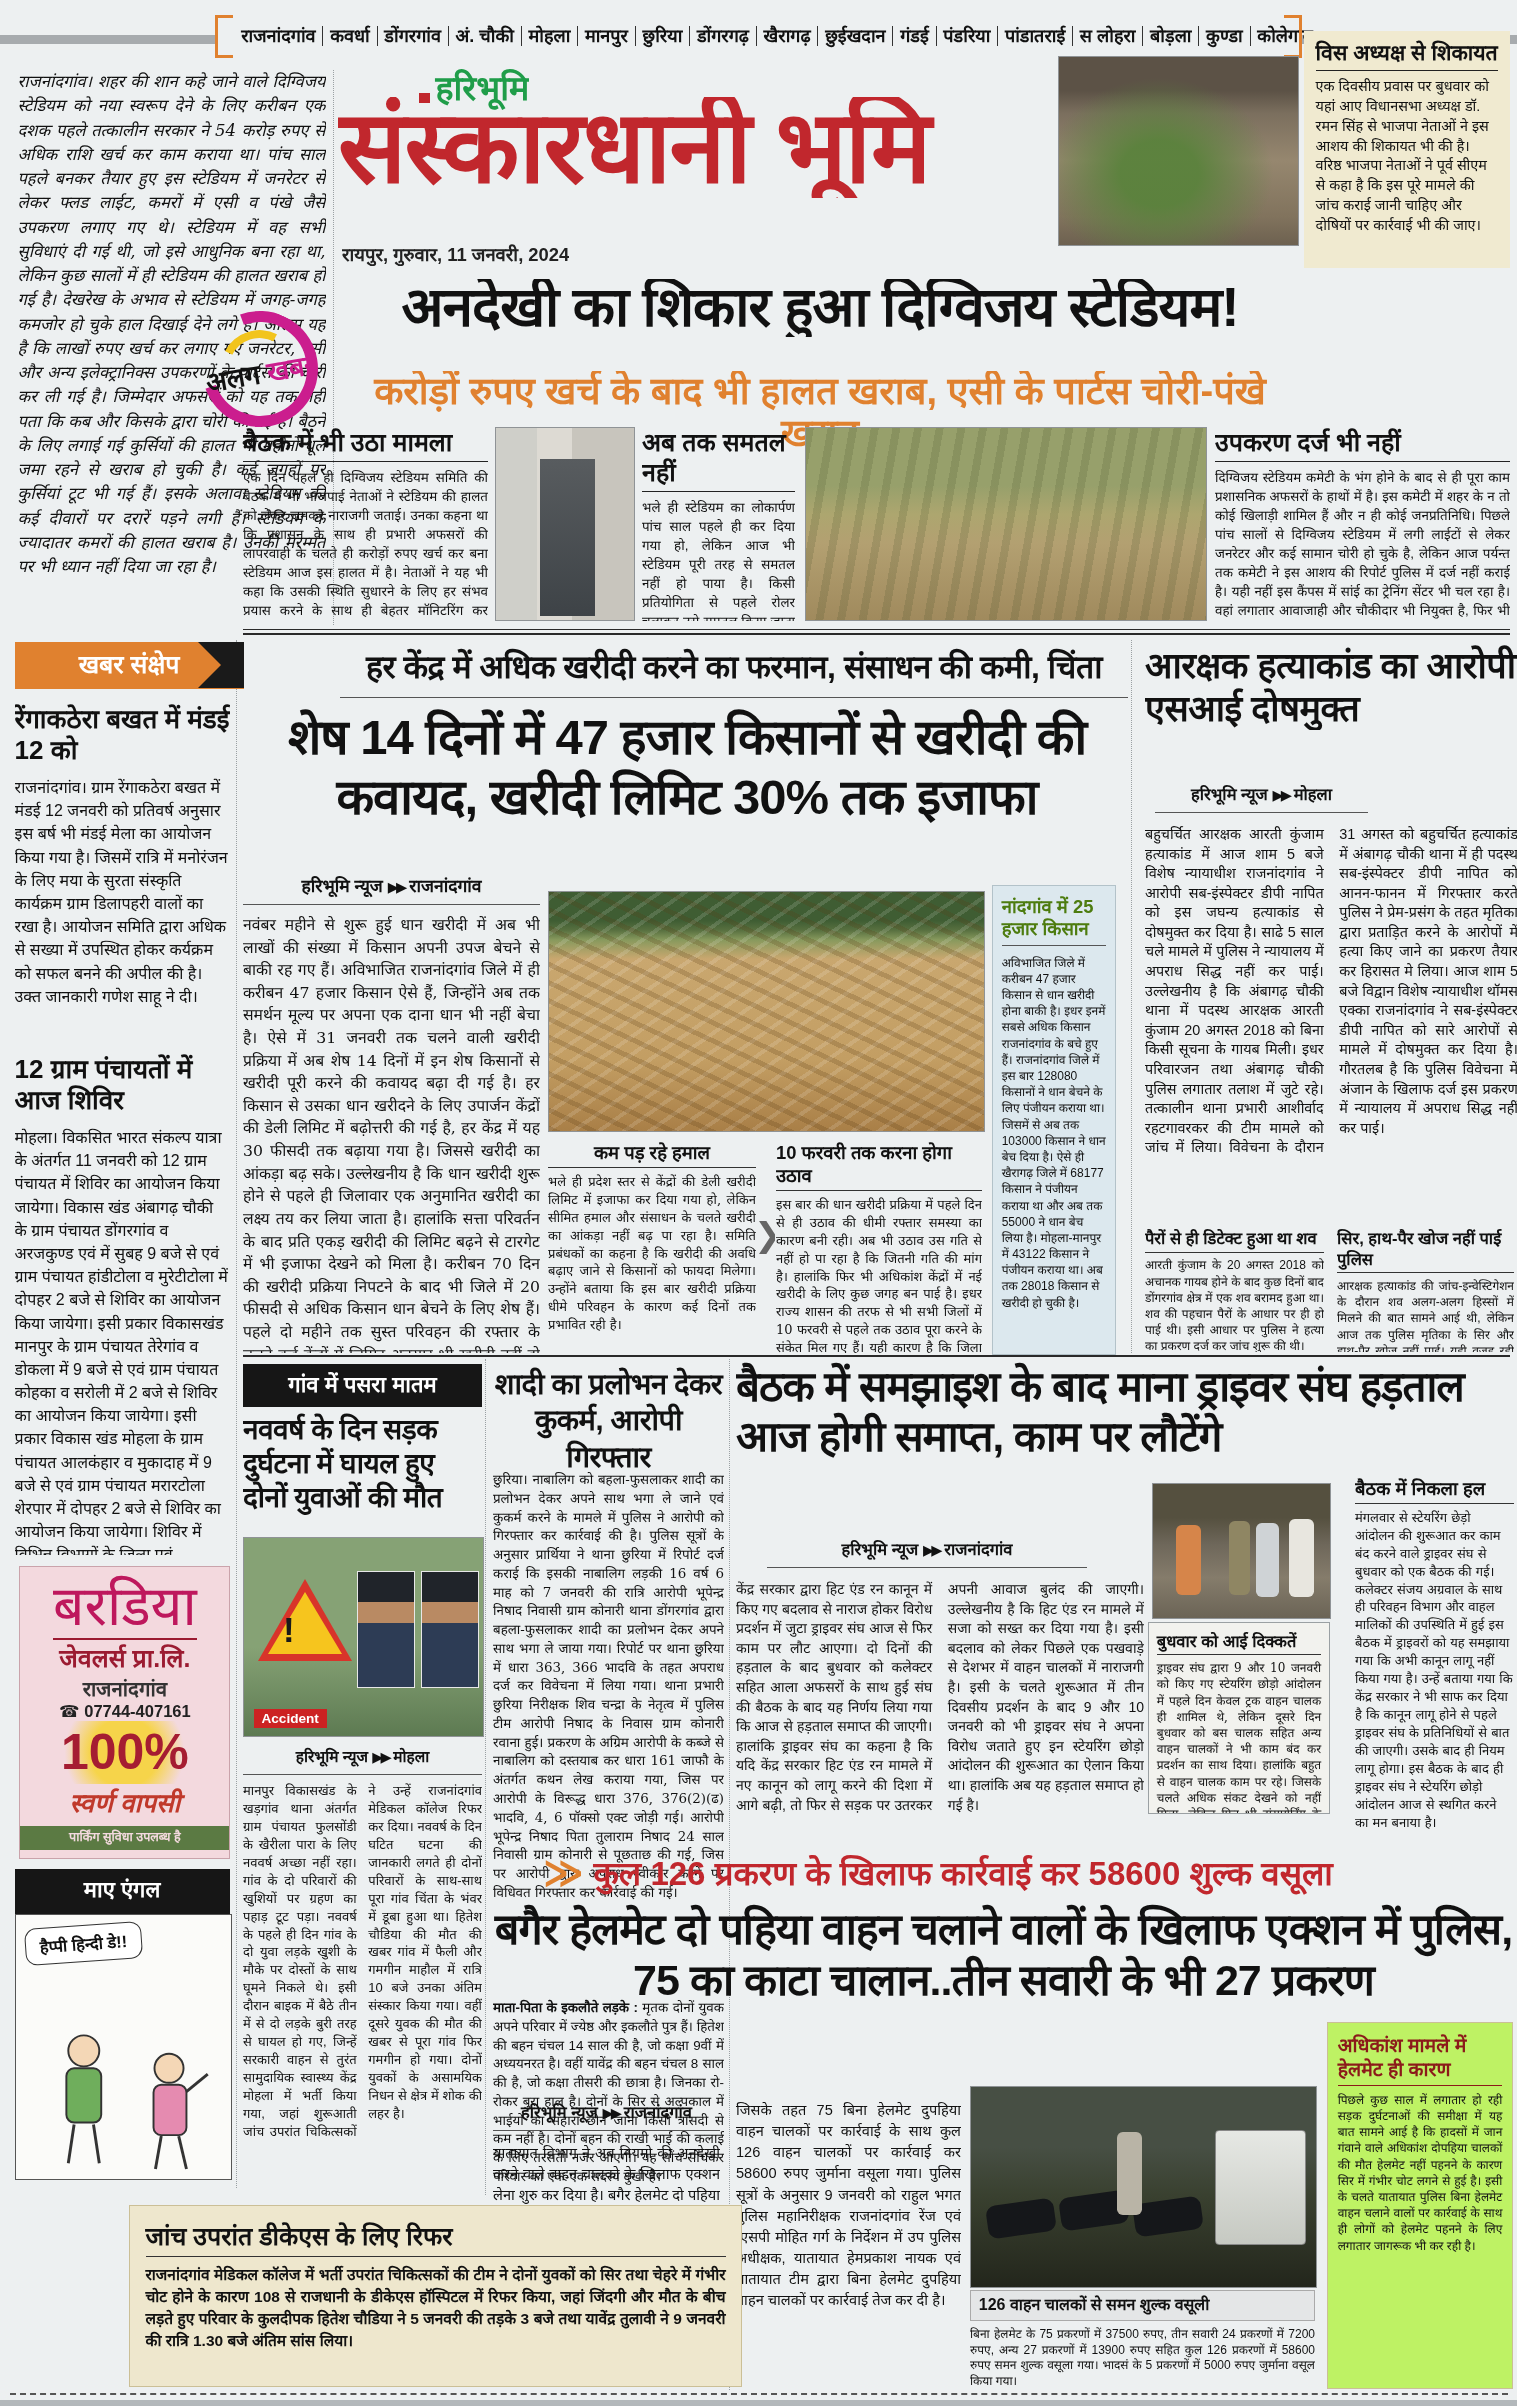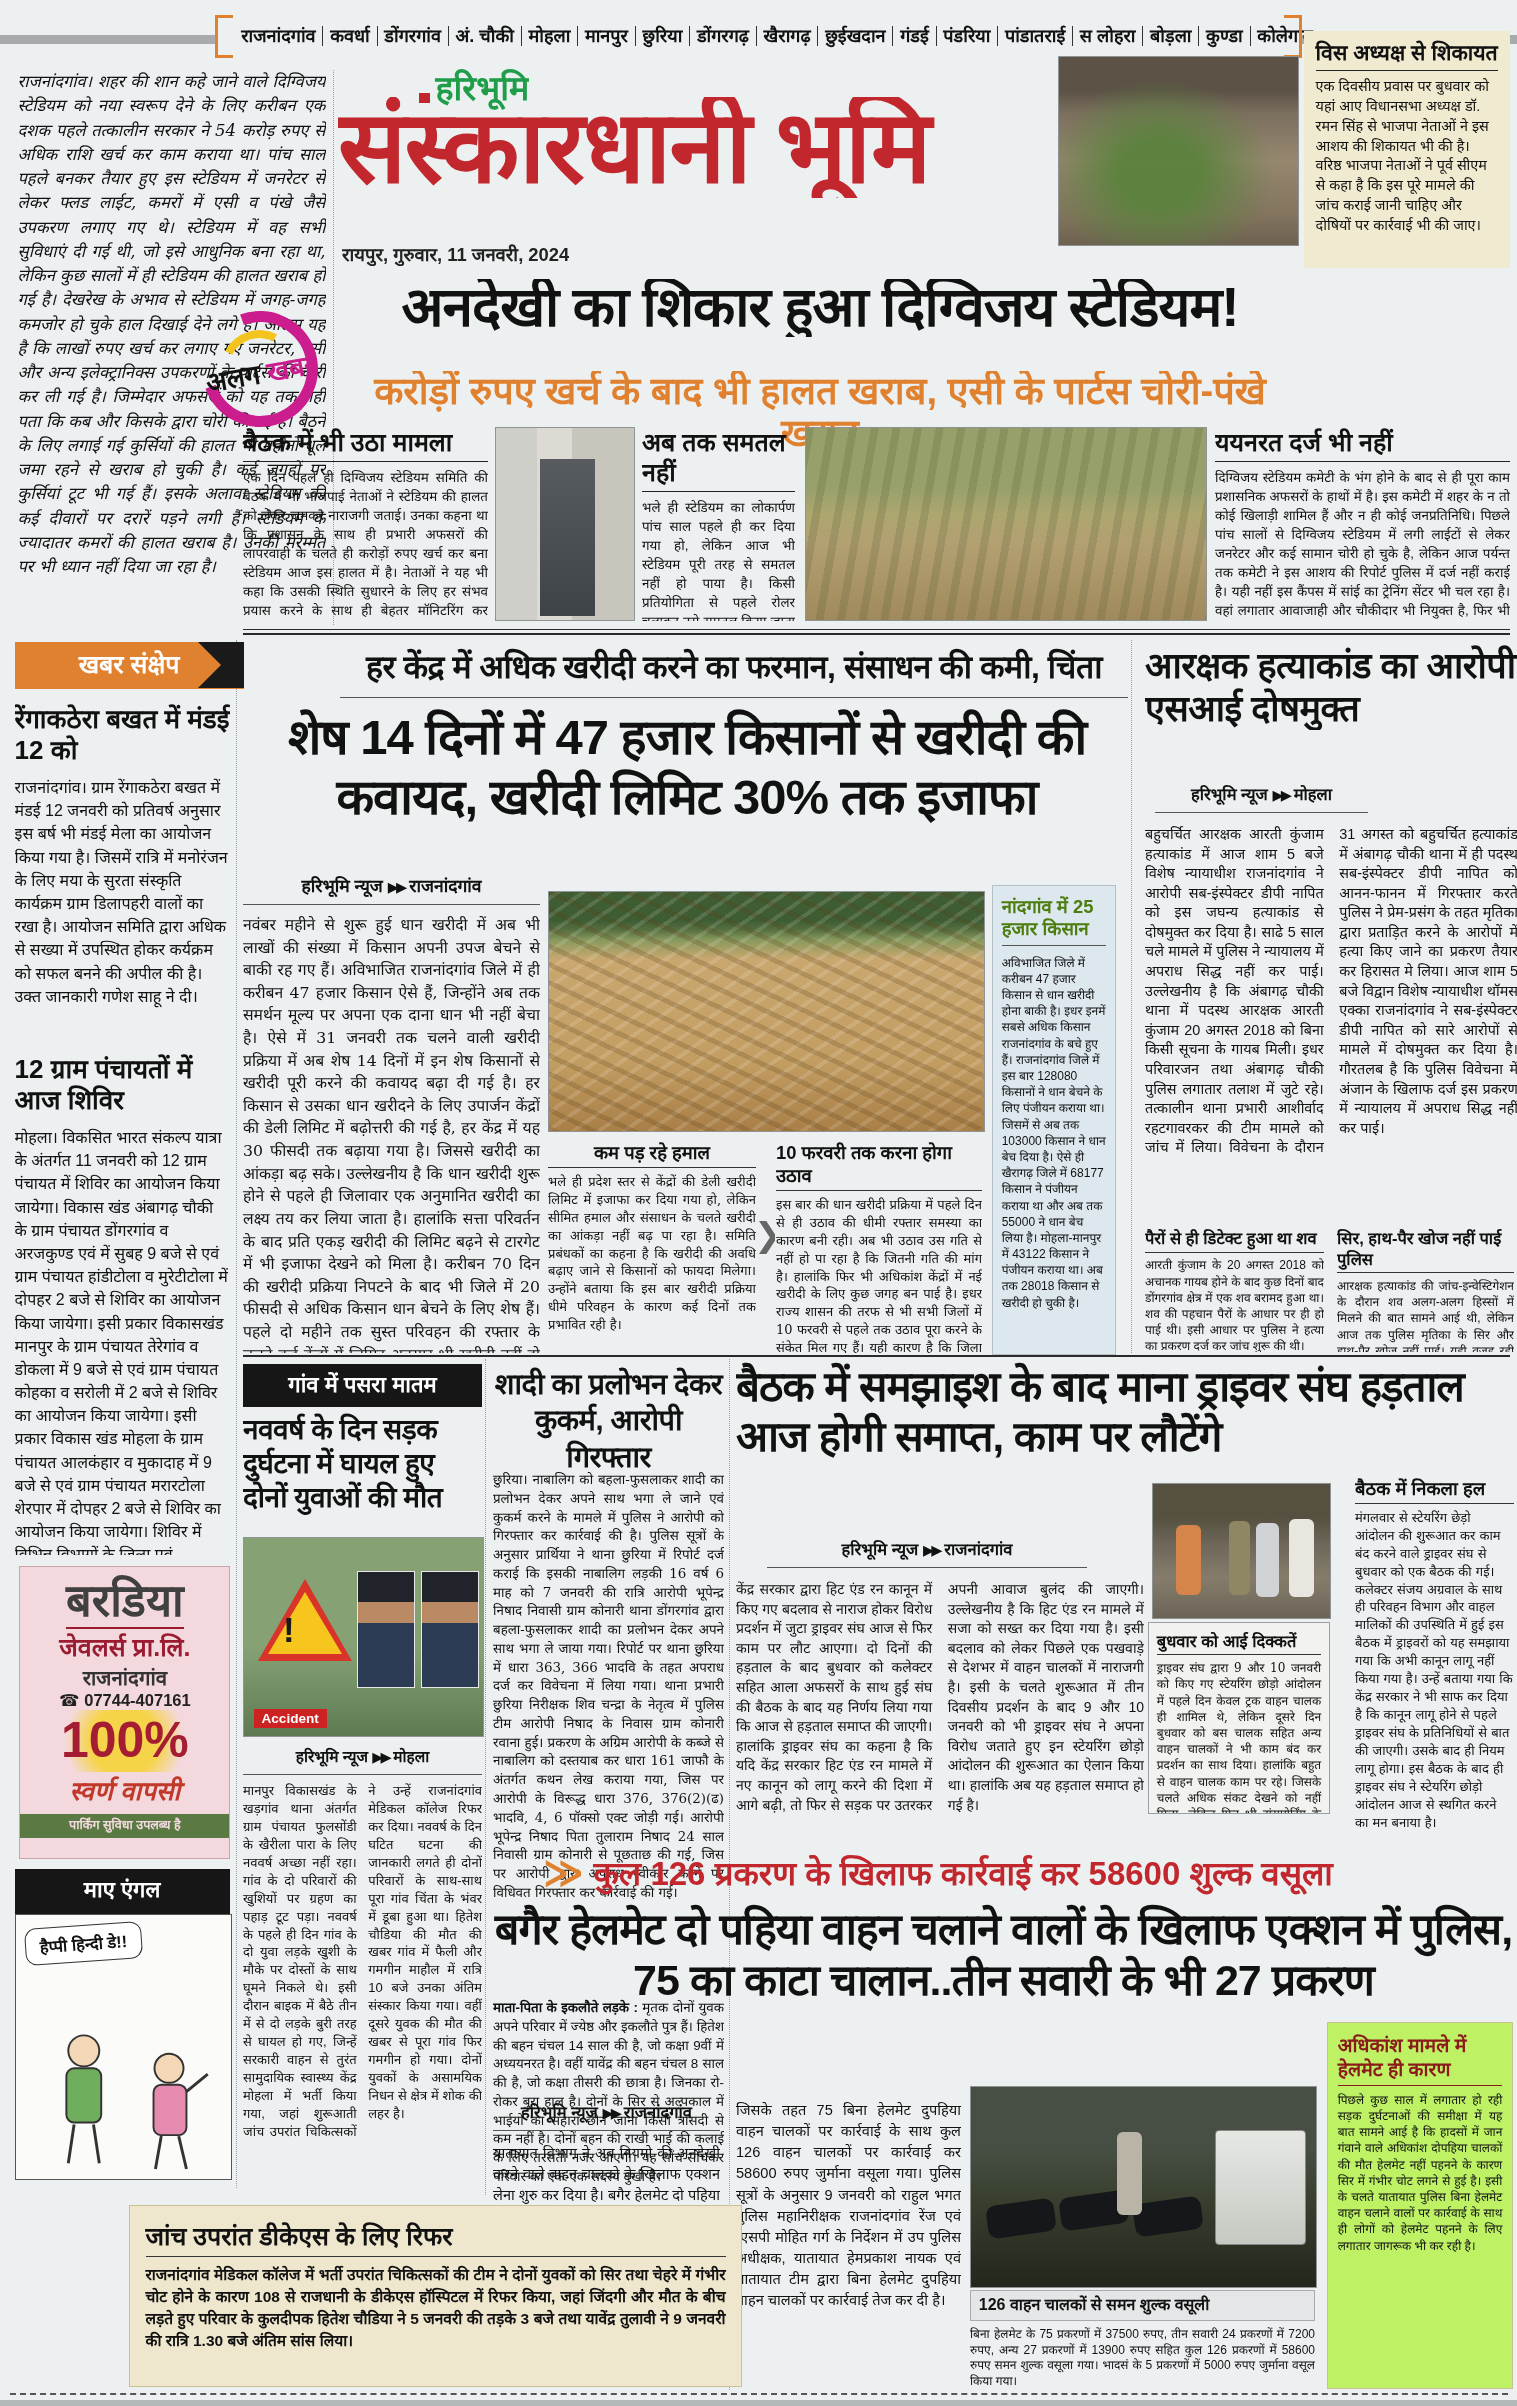--- a/index.html
+++ b/index.html
@@ -47,21 +47,21 @@
   .banner-blk{background:#161616;color:#fff;font-weight:bold;font-size:22px;text-align:center;line-height:1.9;}
   .redhead{color:#c1272d;font-weight:bold;font-size:33px;}
   .blackhead{font-size:43px;font-weight:bold;text-align:center;line-height:1.18;letter-spacing:-1px;}
   
   .sb-banner{position:absolute;background:#e0812f;color:#fff;font-weight:bold;font-size:25px;text-align:center;line-height:1.8;}
   .sb-banner::after{content:"";position:absolute;right:0;top:0;border-top:23px solid #1a1a1a;border-left:23px solid transparent;
                     border-bottom:23px solid #1a1a1a;border-right:23px solid #1a1a1a;width:0;height:0;box-sizing:border-box;}
   .sb-title{font-size:26px;font-weight:bold;line-height:1.2;}
   .sb-body{font-size:16px;line-height:1.45;}
   .ad{background:#f3d9de;border:1.9px solid #caa3ab;text-align:center;}
-  .ad .a1{color:#404040;font-size:45px;font-weight:bold;border-bottom:2.9px solid #9b1b31;display:inline-block;line-height:1.15;}
+  .ad .a1{color:#be185d;font-size:55px;font-weight:normal;border-bottom:2.9px solid #9b1b31;display:inline-block;line-height:1.15;}
   .ad .a2{color:#9b1b31;font-size:25px;font-weight:bold;}
   .ad .a3{color:#333;font-size:20.4px;font-weight:bold;}
   .ad .a4{color:#222;font-size:16.5px;font-weight:bold;}
   .ad .a5{color:#a51d32;font-size:50px;font-weight:bold;line-height:1.1;
           background:radial-gradient(circle,#f6d44a 0 40%,rgba(246,212,74,0) 70%);display:inline-block;padding:3.9px 15.5px;}
   .ad .a6{color:#c0392b;font-size:26px;font-weight:bold;font-style:italic;}
   .ad .a7{color:#f3d9de;background:#5b7a43;font-size:12.6px;font-weight:bold;line-height:1.9;}
   .cartoon{background:#fbfbf9;border:1.9px solid #555;}
   .bubble{position:absolute;left:9.7px;top:9.7px;width:107px;border:1.9px solid #333;border-radius:11.6px;background:#fff;
           font-size:16.5px;font-weight:bold;text-align:center;padding:5.8px 3.9px;transform:rotate(-4deg);}
@@ -144,21 +144,21 @@
     <div class="t-title">बैठक में भी उठा मामला</div>
     <div class="bd jt">एक दिन पहले ही दिग्विजय स्टेडियम समिति की बैठक में भी भाजपाई नेताओं ने स्टेडियम की हालत को लेकर जमकर नाराजगी जताई। उनका कहना था कि प्रशासन के साथ ही प्रभारी अफसरों की लापरवाही के चलते ही करोड़ों रुपए खर्च कर बना स्टेडियम आज इस हालत में है। नेताओं ने यह भी कहा कि उसकी स्थिति सुधारने के लिए हर संभव प्रयास करने के साथ ही बेहतर मॉनिटरिंग कर देखरेख के लिए टीम बनाया जाए।</div>
   </div>
   <div class="photo doorphoto" style="left:495px;top:427px;width:138px;height:192px;"></div>
   <div class="abs lead-bx" style="left:642px;top:427px;width:153px;height:194px;">
     <div class="t-title">अब तक समतल नहीं</div>
     <div class="bd jt">भले ही स्टेडियम का लोकार्पण पांच साल पहले ही कर दिया गया हो, लेकिन आज भी स्टेडियम पूरी तरह से समतल नहीं हो पाया है। किसी प्रतियोगिता से पहले रोलर चलाकर उसे समतल किया जाता है, लेकिन सही तरीके से घास नहीं लगाने और ध्यान नहीं देने के कारण मैदान में फिर से स्थिति खराब हो जाती है। इससे रोजाना खेलने आने वाले युवाओं को भी दिक्कतें हो रही है।</div>
   </div>
   <div class="photo fieldphoto" style="left:805px;top:427px;width:400px;height:192px;"></div>
   <div class="abs lead-bx" style="left:1215px;top:427px;width:295px;height:194px;">
-    <div class="t-title">ययनरत दर्ज भी नहीं</div>
+    <div class="t-title">उपकरण दर्ज भी नहीं</div>
     <div class="bd jt">दिग्विजय स्टेडियम कमेटी के भंग होने के बाद से ही पूरा काम प्रशासनिक अफसरों के हाथों में है। इस कमेटी में शहर के न तो कोई खिलाड़ी शामिल हैं और न ही कोई जनप्रतिनिधि। पिछले पांच सालों से दिग्विजय स्टेडियम में लगी लाईटों से लेकर जनरेटर और कई सामान चोरी हो चुके है, लेकिन आज पर्यन्त तक कमेटी ने इस आशय की रिपोर्ट पुलिस में दर्ज नहीं कराई है। यही नहीं इस कैंपस में सांई का ट्रेनिंग सेंटर भी चल रहा है। वहां लगातार आवाजाही और चौकीदार भी नियुक्त है, फिर भी चोरी की घटनाएं होते रही।</div>
   </div>
   <div class="hrule" style="left:243px;top:629px;width:1267px;"></div>
 
   <div class="vdot" style="left:236px;top:640px;height:1548px;"></div>
   <div class="sb-banner" style="left:14.6px;top:642px;width:229px;height:47px;">खबर संक्षेप</div>
   <div class="abs sb-title" style="left:14.6px;top:704px;width:215px;">रेंगाकठेरा बखत में मंडई 12 को</div>
   <div class="abs sb-body" style="left:14.6px;top:776px;width:215px;height:272px;">राजनांदगांव। ग्राम रेंगाकठेरा बखत में मंडई 12 जनवरी को प्रतिवर्ष अनुसार इस बर्ष भी मंडई मेला का आयोजन किया गया है। जिसमें रात्रि में मनोरंजन के लिए मया के सुरता संस्कृति कार्यक्रम ग्राम डिलापहरी वालों का रखा है। आयोजन समिति द्वारा अधिक से सख्या में उपस्थित होकर कर्यक्रम को सफल बनने की अपील की है। उक्त जानकारी गणेश साहू ने दी।</div>
   <div class="abs sb-title" style="left:14.6px;top:1054px;width:215px;">12 ग्राम पंचायतों में आज शिविर</div>
   <div class="abs sb-body" style="left:14.6px;top:1126px;width:215px;height:429px;">मोहला। विकसित भारत संकल्प यात्रा के अंतर्गत 11 जनवरी को 12 ग्राम पंचायत में शिविर का आयोजन किया जायेगा। विकास खंड अंबागढ़ चौकी के ग्राम पंचायत डोंगरगांव व अरजकुण्ड एवं में सुबह 9 बजे से एवं ग्राम पंचायत हांडीटोला व मुरेटीटोला में दोपहर 2 बजे से शिविर का आयोजन किया जायेगा। इसी प्रकार विकासखंड मानपुर के ग्राम पंचायत तेरेगांव व डोकला में 9 बजे से एवं ग्राम पंचायत कोहका व सरोली में 2 बजे से शिविर का आयोजन किया जायेगा। इसी प्रकार विकास खंड मोहला के ग्राम पंचायत आलकंहार व मुकादाह में 9 बजे से एवं ग्राम पंचायत मरारटोला शेरपार में दोपहर 2 बजे से शिविर का आयोजन किया जायेगा। शिविर में विभिन्न विभागों के जिला एवं विकासखंड स्तर के अधिकारी उपस्थित रहेंगे। शिविर में विभिन्न योजनाओं के अंतर्गत हितग्राहियों को लाभान्वित किया जायेगा।</div>

